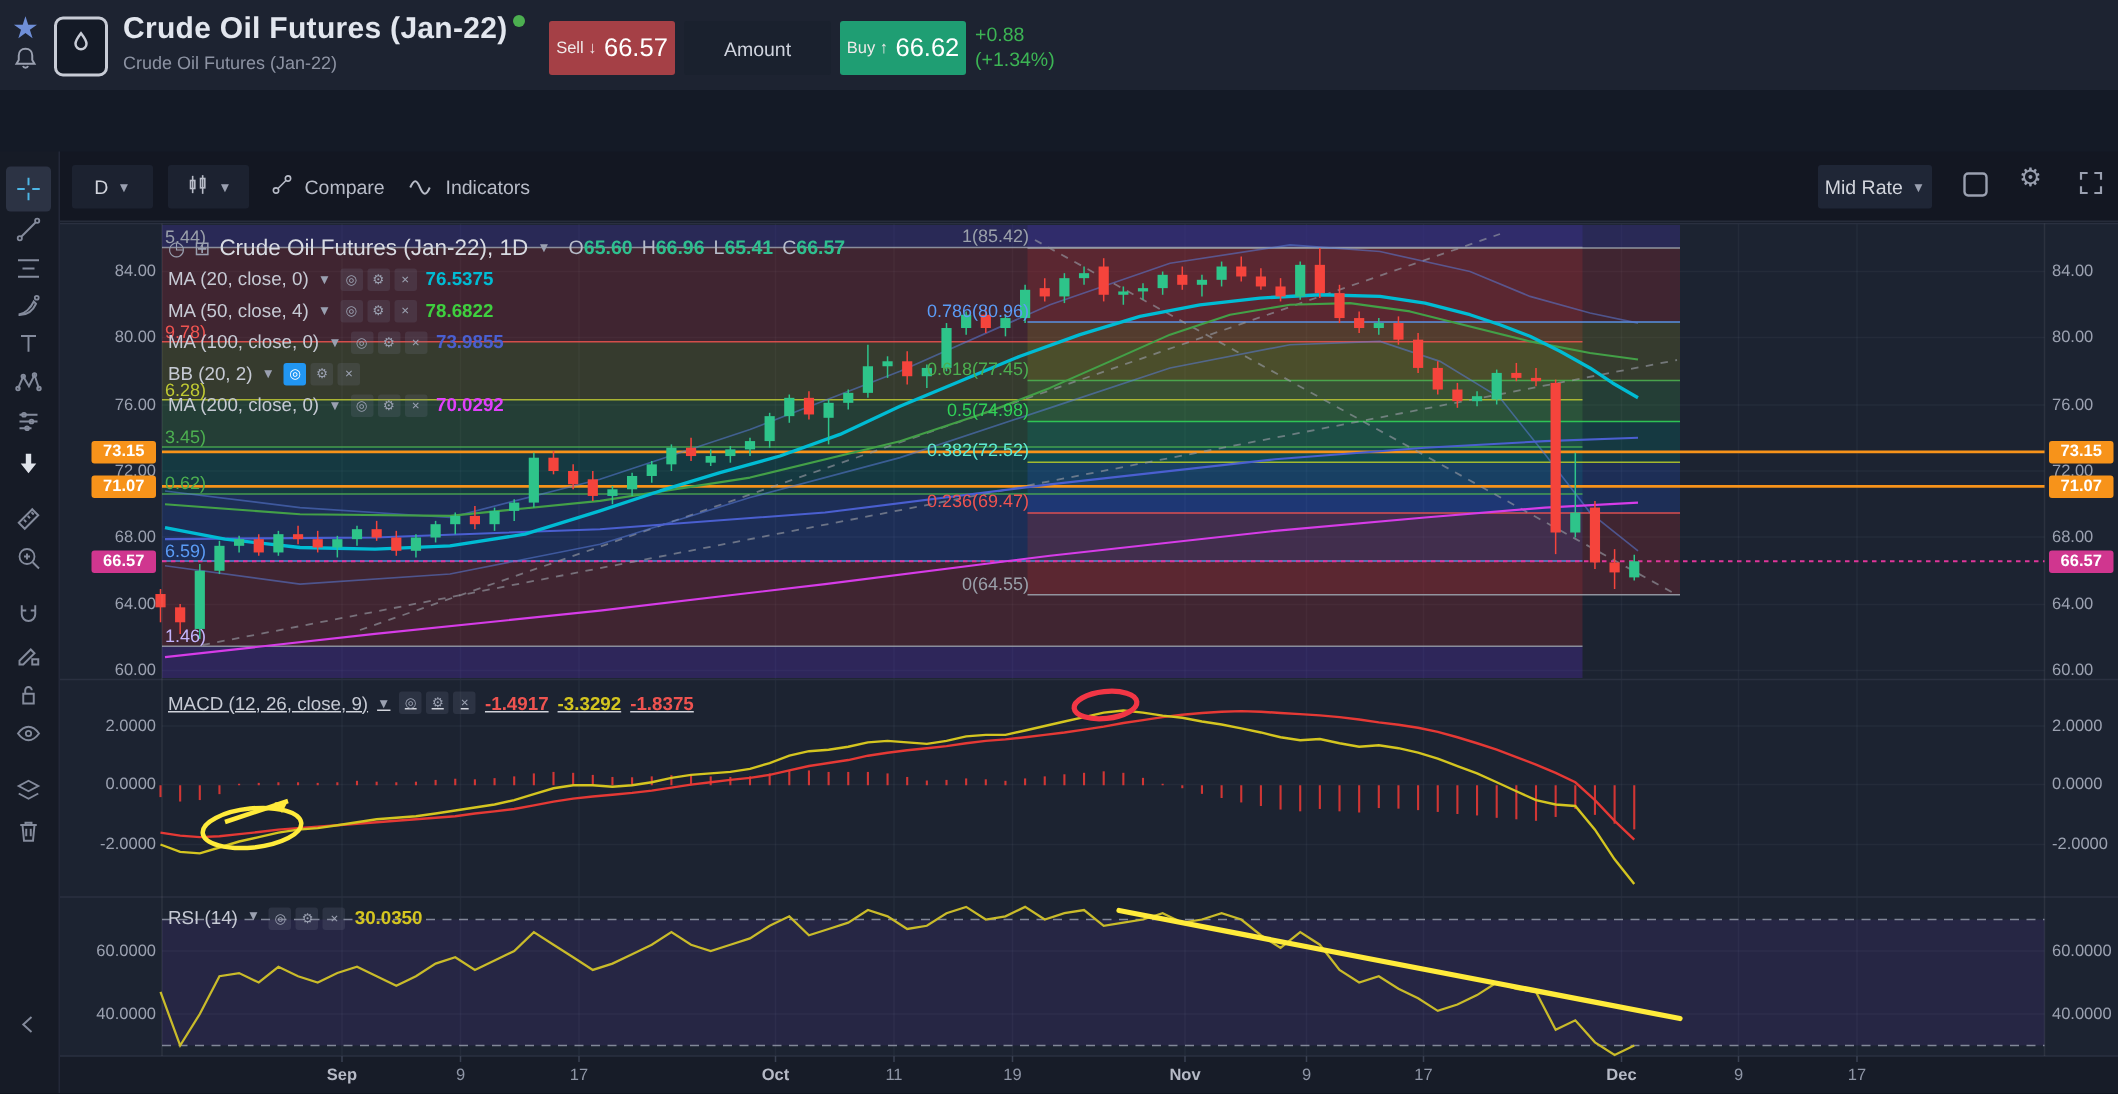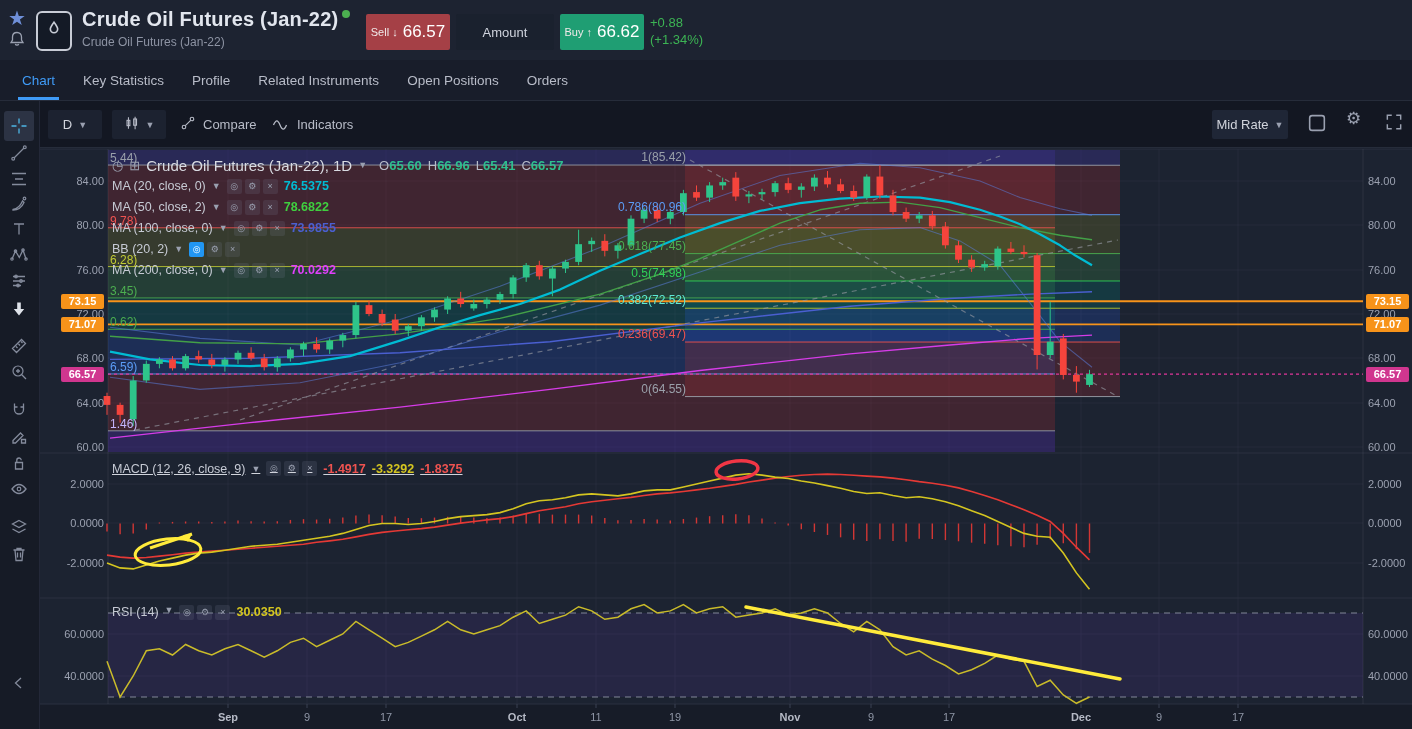--- a/index.html
+++ b/index.html
@@ -447,40 +447,20 @@
       <span>Amount</span>
     </div>
     <div class="trade-btn" id="buy-btn">
       <span class="btn-small">Buy ↑</span>
       <span class="btn-price">66.62</span>
     </div>
     <span class="chg" id="chg1">+0.88</span>
     <span class="chg" id="chg2">(+1.34%)</span>
   </div>
 
-  <nav id="tabs">
-    <div class="tab active">
-        <span>Chart</span>
-      </div>
-    <div class="tab">
-        <span>Key Statistics</span>
-      </div>
-    <div class="tab">
-        <span>Profile</span>
-      </div>
-    <div class="tab">
-        <span>Related Instruments</span>
-      </div>
-    <div class="tab">
-        <span>Open Positions</span>
-      </div>
-    <div class="tab">
-        <span>Orders</span>
-      </div>
-  </nav>
 
   <div id="ctoolbar">
     <div class="tool-pill" id="interval-pill">
       <span>D</span>
         <span class="caret">▼</span>
     </div>
     <div class="tool-pill" id="candle-pill">
       <span>
         <svg width="16" height="18" viewBox="0 0 18 18" fill="none" stroke="#b8bcc8" stroke-width="1.2">
           <line x1="5" y1="2.5" x2="5" y2="15.5"></line>
@@ -639,21 +619,21 @@
           <span class="leg-sm">MA (20, close, 0)</span>
           <span class="caret">▼</span>
           <span class="leg-btns">
             <span class="mini-btn">◎</span>
             <span class="mini-btn">⚙</span>
             <span class="mini-btn">×</span>
           </span>
           <span class="leg-val" style="color: rgb(0, 188, 212);">76.5375</span>
         </div>
         <div class="leg-row">
-          <span class="leg-sm">MA (50, close, 2)</span>
+          <span class="leg-sm">MA (50, close, 4)</span>
           <span class="caret">▼</span>
           <span class="leg-btns">
             <span class="mini-btn">◎</span>
             <span class="mini-btn">⚙</span>
             <span class="mini-btn">×</span>
           </span>
           <span class="leg-val" style="color: rgb(63, 207, 63);">78.6822</span>
         </div>
         <div class="leg-row">
           <span class="leg-sm">MA (100, close, 0)</span>

